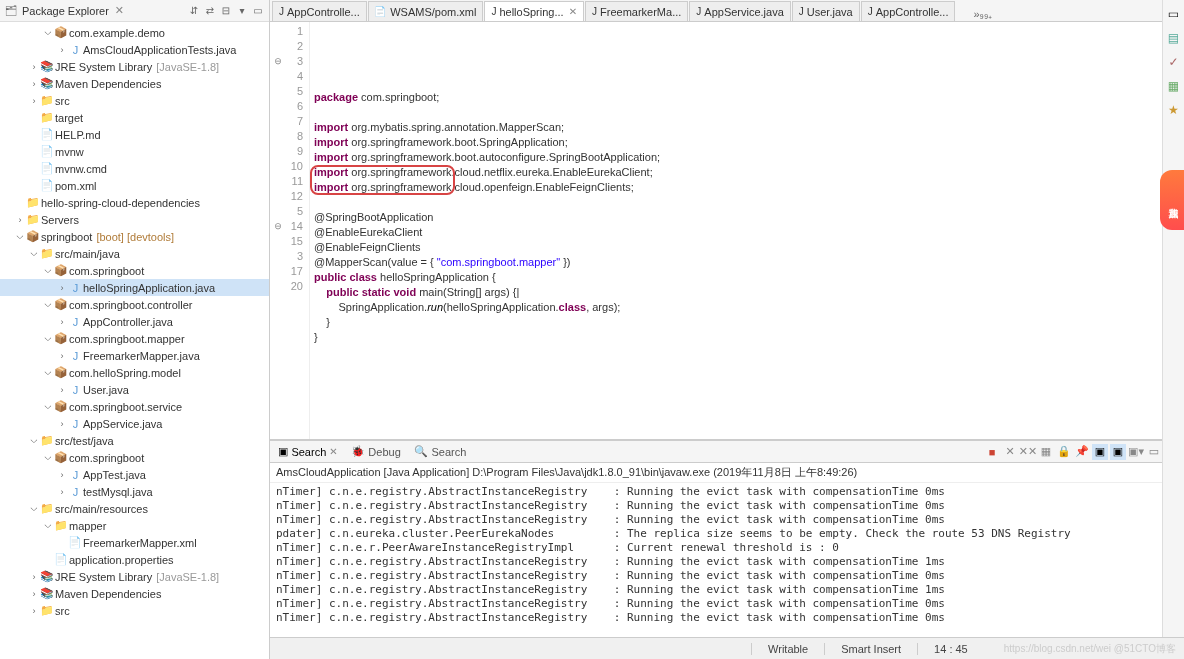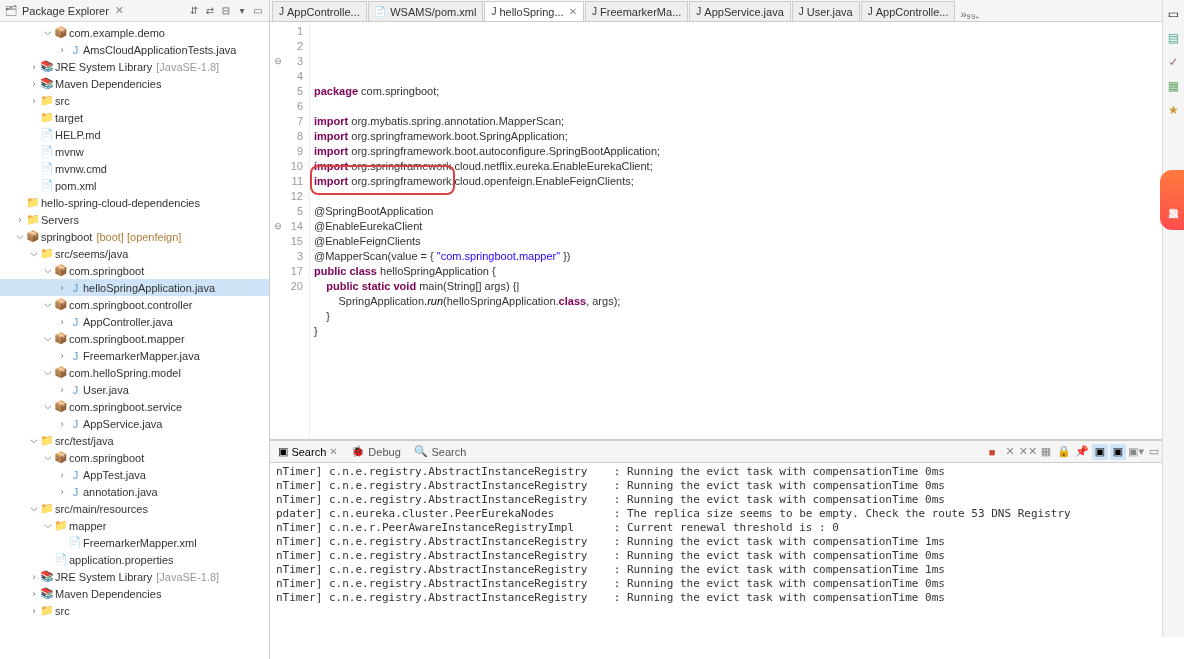--- a/index.html
+++ b/index.html
@@ -23,26 +23,26 @@
     .java-icon { color: #5a9ad6; }
     .file-icon { color: #888; }
     .project-icon { color: #5a9ad6; }
     
     .main-pane { flex: 1; display: flex; flex-direction: column; background: #fff; position: relative; }
     .editor-tabs { height: 22px; background: #f5f5f5; border-bottom: 1px solid #ccc; display: flex; align-items: flex-end; padding-left: 2px; overflow: hidden; }
     .editor-tab { height: 20px; padding: 0 6px; display: flex; align-items: center; gap: 3px; border: 1px solid #ccc; border-bottom: none; background: #eee; font-size: 10px; color: #333; margin-right: 1px; cursor: pointer; white-space: nowrap; }
     .editor-tab.active { background: #fff; }
     .editor-tab .tab-icon { font-size: 10px; }
     .editor-tab .close { font-size: 10px; color: #888; margin-left: 2px; }
-    .tab-more { padding: 0 4px; font-size: 11px; color: #666; cursor: pointer; }
+    .tab-more { padding: 0 17px; font-size: 11px; color: #666; cursor: pointer; }
     
     .editor-area { flex: 1; display: flex; background: #fff; position: relative; overflow: hidden; }
     .gutter { width: 40px; background: #fff; border-right: 1px solid #eee; text-align: right; padding-right: 6px; color: #999; font-family: Consolas, monospace; font-size: 11px; line-height: 15px; padding-top: 2px; position: relative; }
     .gutter .marker { position: absolute; left: 2px; font-size: 9px; color: #888; width: 12px; text-align: center; }
-    .code-content { flex: 1; font-family: Consolas, monospace; font-size: 11px; line-height: 15px; padding-top: 2px; padding-left: 4px; white-space: pre; color: #333; position: relative; }
+    .code-content { flex: 1; font-family: Consolas, monospace; font-size: 11px; line-height: 15px; padding-top: 8px; padding-left: 4px; white-space: pre; color: #333; position: relative; }
     .code-content .line { height: 15px; }
     .kw { color: #7f0055; font-weight: bold; }
     .str { color: #2a00ff; }
     .mtd { font-style: italic; color: #000; }
     
     .highlight-box { position: absolute; border: 2px solid #d84444; border-radius: 8px; pointer-events: none; }
     .current-line-hl { position: absolute; left: 0; right: 0; height: 15px; background: #e8f2fe; z-index: -1; }
     
     .editor-scroll-overview { width: 14px; background: #f5f5f5; border-left: 1px solid #ddd; }
     
@@ -141,26 +141,26 @@
       </div>
       <div class="tree-node" style="padding-left: 14px;">
         <span class="expand">›</span>
         <span class="icon project-icon">📁</span>
         <span class="label">Servers</span>
       </div>
       <div class="tree-node" style="padding-left: 14px;">
         <span class="expand">⌵</span>
         <span class="icon project-icon">📦</span>
         <span class="label">springboot</span>
-        <span class="decorator" style="color: rgb(176, 123, 56);">[boot] [openfeign]</span>
-      </div>
-      <div class="tree-node" style="padding-left: 28px;">
-        <span class="expand">⌵</span>
-        <span class="icon folder-icon">📁</span>
-        <span class="label">src/seems/java</span>
+        <span class="decorator" style="color: rgb(176, 123, 56);">[boot] [devtools]</span>
+      </div>
+      <div class="tree-node" style="padding-left: 28px;">
+        <span class="expand">⌵</span>
+        <span class="icon folder-icon">📁</span>
+        <span class="label">src/main/java</span>
       </div>
       <div class="tree-node" style="padding-left: 42px;">
         <span class="expand">⌵</span>
         <span class="icon package-icon">📦</span>
         <span class="label">com.springboot</span>
       </div>
       <div class="tree-node selected" style="padding-left: 56px;">
         <span class="expand">›</span>
         <span class="icon java-icon">J</span>
         <span class="label">helloSpringApplication.java</span>
@@ -216,21 +216,21 @@
         <span class="label">com.springboot</span>
       </div>
       <div class="tree-node" style="padding-left: 56px;">
         <span class="expand">›</span>
         <span class="icon java-icon">J</span>
         <span class="label">AppTest.java</span>
       </div>
       <div class="tree-node" style="padding-left: 56px;">
         <span class="expand">›</span>
         <span class="icon java-icon">J</span>
-        <span class="label">annotation.java</span>
+        <span class="label">testMysql.java</span>
       </div>
       <div class="tree-node" style="padding-left: 28px;">
         <span class="expand">⌵</span>
         <span class="icon folder-icon">📁</span>
         <span class="label">src/main/resources</span>
       </div>
       <div class="tree-node" style="padding-left: 42px;">
         <span class="expand">⌵</span>
         <span class="icon folder-icon">📁</span>
         <span class="label">mapper</span>
@@ -347,20 +347,21 @@
           <span class="btool" style="color:#888">▦</span>
           <span class="btool" style="color:#6a4">🔒</span>
           <span class="btool" style="color:#888">📌</span>
           <span class="btool" style="background:#cfe3f7">▣</span>
           <span class="btool" style="background:#cfe3f7">▣</span>
           <span class="btool" style="color:#888">▣▾</span>
           <span class="btool" style="color:#888">▭</span>
           <span class="btool" style="color:#888">▢</span>
         </div>
       </div>
+      <div class="console-info">AmsCloudApplication [Java Application] D:\Program Files\Java\jdk1.8.0_91\bin\javaw.exe (2019年11月8日 上午8:49:26)</div>
       <div class="console-output" id="console-output">nTimer] c.n.e.registry.AbstractInstanceRegistry    : Running the evict task with compensationTime 0ms
 nTimer] c.n.e.registry.AbstractInstanceRegistry    : Running the evict task with compensationTime 0ms
 nTimer] c.n.e.registry.AbstractInstanceRegistry    : Running the evict task with compensationTime 0ms
 pdater] c.n.eureka.cluster.PeerEurekaNodes         : The replica size seems to be empty. Check the route 53 DNS Registry
 nTimer] c.n.e.r.PeerAwareInstanceRegistryImpl      : Current renewal threshold is : 0
 nTimer] c.n.e.registry.AbstractInstanceRegistry    : Running the evict task with compensationTime 1ms
 nTimer] c.n.e.registry.AbstractInstanceRegistry    : Running the evict task with compensationTime 0ms
 nTimer] c.n.e.registry.AbstractInstanceRegistry    : Running the evict task with compensationTime 1ms
 nTimer] c.n.e.registry.AbstractInstanceRegistry    : Running the evict task with compensationTime 0ms
 nTimer] c.n.e.registry.AbstractInstanceRegistry    : Running the evict task with compensationTime 0ms</div>
@@ -370,13 +371,20 @@
   <div class="right-rail" style="position:absolute; right:0; top:0; bottom:22px;">
     <span class="ricon">▭</span>
     <span class="ricon" style="color:#5a9">▤</span>
     <span class="ricon" style="color:#a66">✓</span>
     <span class="ricon" style="color:#6a6">▦</span>
     <span class="ricon" style="color:#c93">★</span>
   </div>
 
   <div class="floating-ad">点我加速</div>
 
+  <div class="statusbar">
+    <span class="spacer"></span>
+    <span class="cell">Writable</span>
+    <span class="cell">Smart Insert</span>
+    <span class="cell">14 : 45</span>
+    <span class="watermark" style="margin-left:20px">https://blog.csdn.net/wei  @51CTO博客</span>
+  </div>
 </div>
 
 </body></html>

